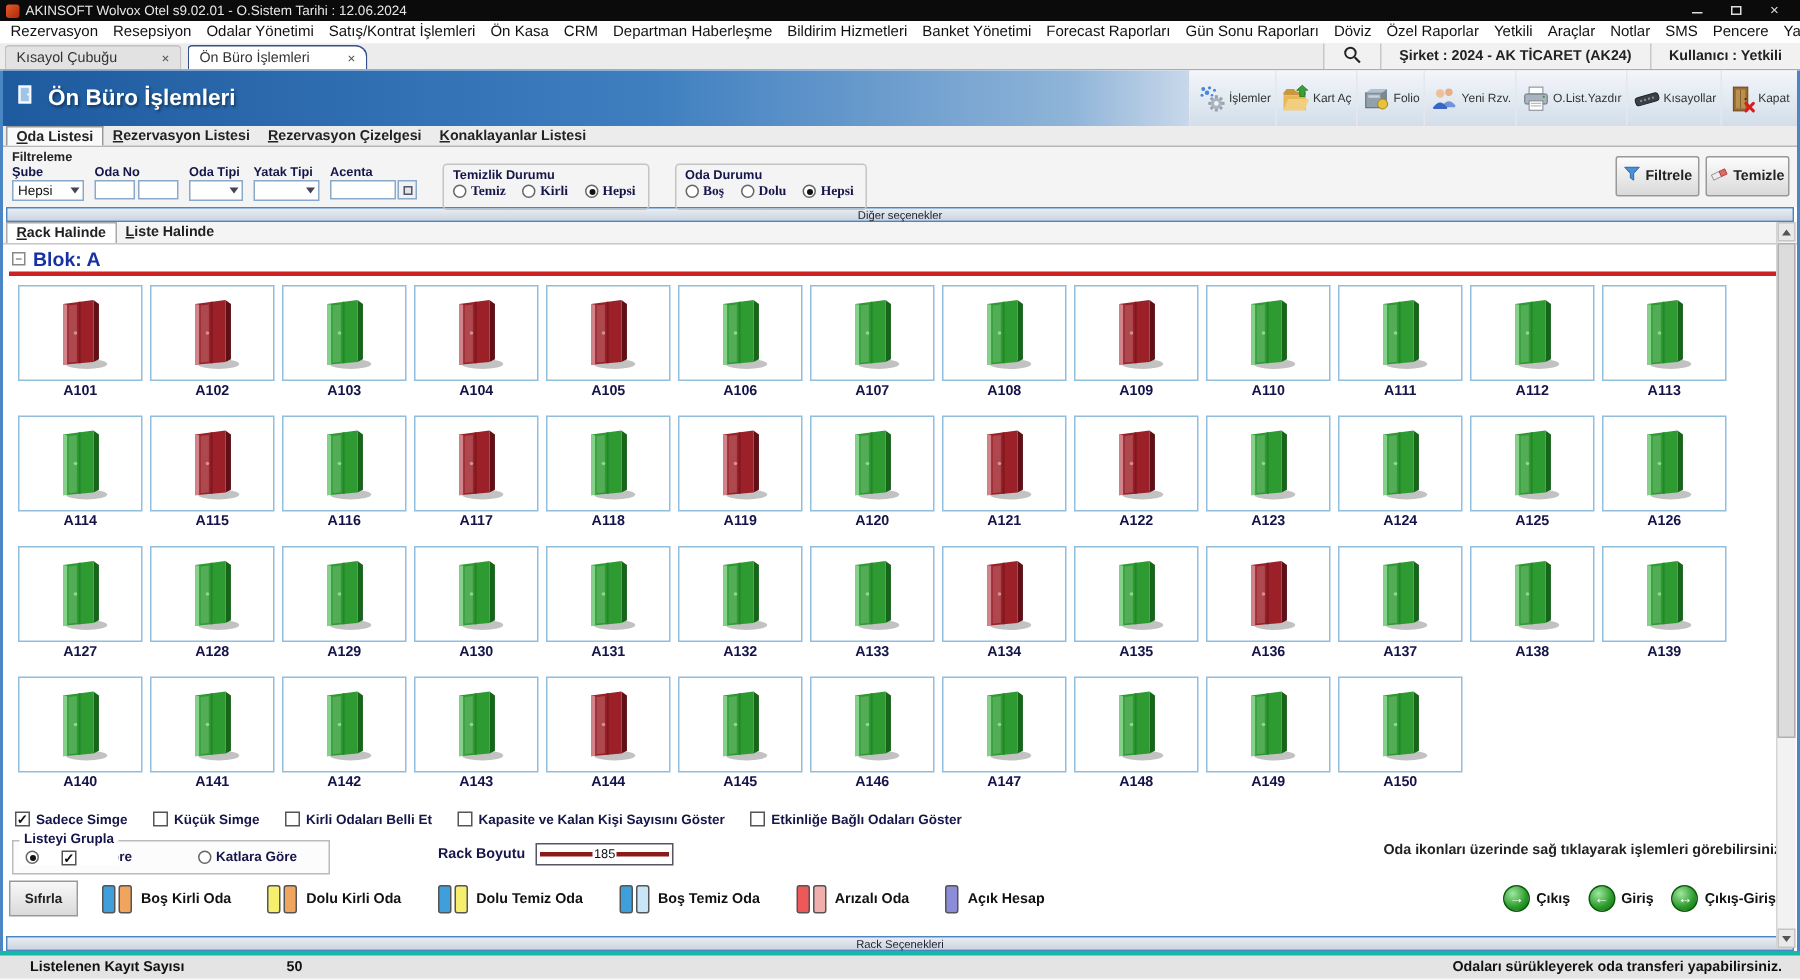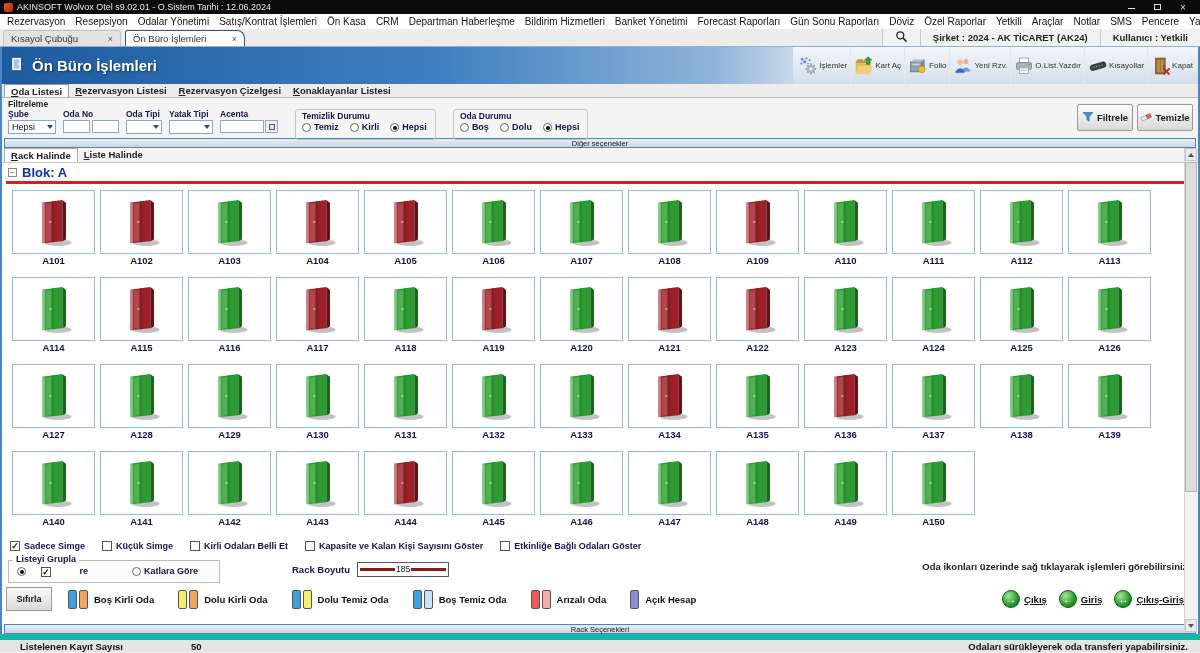--- a/index.html
+++ b/index.html
@@ -52,21 +52,21 @@
   .field label,.rg-label{display:block;font-size:8.5px;font-weight:bold;color:#15154a;margin-bottom:1px;}
   .select{height:14px;background:#fff;border:1px solid #8aa8c8;display:flex;align-items:center;justify-content:space-between;font-size:9px;padding-left:3px;color:#111;}
   .chev{width:0;height:0;border-left:3px solid transparent;border-right:3px solid transparent;border-top:4px solid #445;margin-right:2px;}
   .w48{width:48px;}.w36{width:36px;}.w44{width:44px;}
   .ti{height:13px;border:1px solid #8aa8c8;width:27px;font-size:9px;padding:0 2px;font-family:"Liberation Sans",sans-serif;}
   .pair{display:flex;gap:2px;}
   .inpbtn{display:flex;align-items:center;}
   .mini-btn{width:13px;height:13px;border:1px solid #8aa8c8;background:#eef2f6;display:flex;align-items:center;justify-content:center;margin-left:1px;}
   .mini-btn i{width:6px;height:6px;border:1px solid #556;background:#dde4ea;display:block;}
   .radio-group{border:1px solid #c4c4c4;border-radius:3px;padding:1px 8px 2px 6px;margin-left:10px;height:31px;}
-  .rg-opts{display:flex;gap:11px;align-items:center;}
+  .rg-opts{display:flex;gap:11px;align-items:center;font-family:Liberation Serif, serif;}
   .radio{display:flex;gap:3px;align-items:center;font-size:9px;font-weight:bold;color:#15154a;}
   .rb{width:9px;height:9px;border-radius:50%;border:1px solid #666;background:#fff;position:relative;flex:none;}
   .rb.checked::after{content:"";position:absolute;left:2px;top:2px;width:4px;height:4px;background:#111;border-radius:50%;}
   .fp-buttons{position:absolute;right:5px;top:6px;display:flex;gap:4px;}
   .fbtn{width:56px;height:27px;display:flex;align-items:center;justify-content:center;gap:3px;font-size:9.5px;font-weight:bold;color:#222;background:linear-gradient(#fcfcfc,#d9d9d9);border:1px solid #999;border-radius:2px;font-family:"Liberation Sans",sans-serif;}
 
   
   .thinbar{height:10px;margin:0 2px;border:1px solid #4a86c4;background:linear-gradient(#e9edf3,#ccd4de);display:flex;align-items:center;justify-content:center;font-size:7.5px;color:#223;}
 
   
@@ -104,24 +104,24 @@
   
   .legendrow{height:30px;display:flex;align-items:center;padding-left:4px;gap:16px;}
   .resetbtn{width:46px;height:24px;background:linear-gradient(#f8f8f8,#dadada);border:1px solid #999;font-size:9px;font-weight:bold;color:#222;border-radius:0;font-family:"Liberation Sans",sans-serif;}
   .legend{display:flex;gap:24px;align-items:center;}
   .lg-item{display:flex;align-items:center;gap:2px;}
   .chip{width:9px;height:19px;border:1px solid #555;border-radius:2px;display:block;}
   .lg-lbl{font-size:9.5px;font-weight:bold;color:#111;margin-left:4px;}
   .exitbtns{margin-left:auto;display:flex;gap:12px;align-items:center;padding-right:14px;}
   .exit-btn{display:flex;align-items:center;gap:4px;}
   .gcircle{width:18px;height:18px;border-radius:50%;background:radial-gradient(circle at 35% 30%,#9fe89f,#2a9a2a 60%,#107010);border:1px solid #0a5a0a;color:#fff;font-size:10px;font-weight:bold;display:flex;align-items:center;justify-content:center;}
-  .x-lbl{font-size:9.5px;font-weight:bold;color:#111;text-decoration:underline;}
-
-  
-  .statusbar{height:18px;background:#e4e4e4;border-top:6px solid #14b8a6;display:flex;align-items:center;padding:0 10px;}
+  .x-lbl{font-size:9.5px;font-weight:bold;color:#111;}
+
+  
+  .statusbar{height:18px;background:#e4e4e4;border-top:3px solid #14b8a6;display:flex;align-items:center;padding:0 10px;}
   .sb-label{font-size:9.5px;font-weight:bold;color:#111;margin-left:10px;}
   .sb-count{font-size:9.5px;font-weight:bold;color:#111;margin-left:68px;}
   .sb-hint{font-size:9.5px;font-weight:bold;color:#111;padding-right:2px;}
 
   
   .vscroll{position:absolute;right:3px;top:148px;width:13px;height:484px;background:#f2f2f2;border-left:1px solid #d4d4d4;}
   .vs-btn{position:absolute;left:0;width:12px;height:13px;background:#e9e9e9;border:1px solid #c6c6c6;display:flex;align-items:center;justify-content:center;}
   .vs-up{top:0;}
   .vs-down{bottom:0;}
   .tri-up{width:0;height:0;border-left:3px solid transparent;border-right:3px solid transparent;border-bottom:4px solid #555;}

